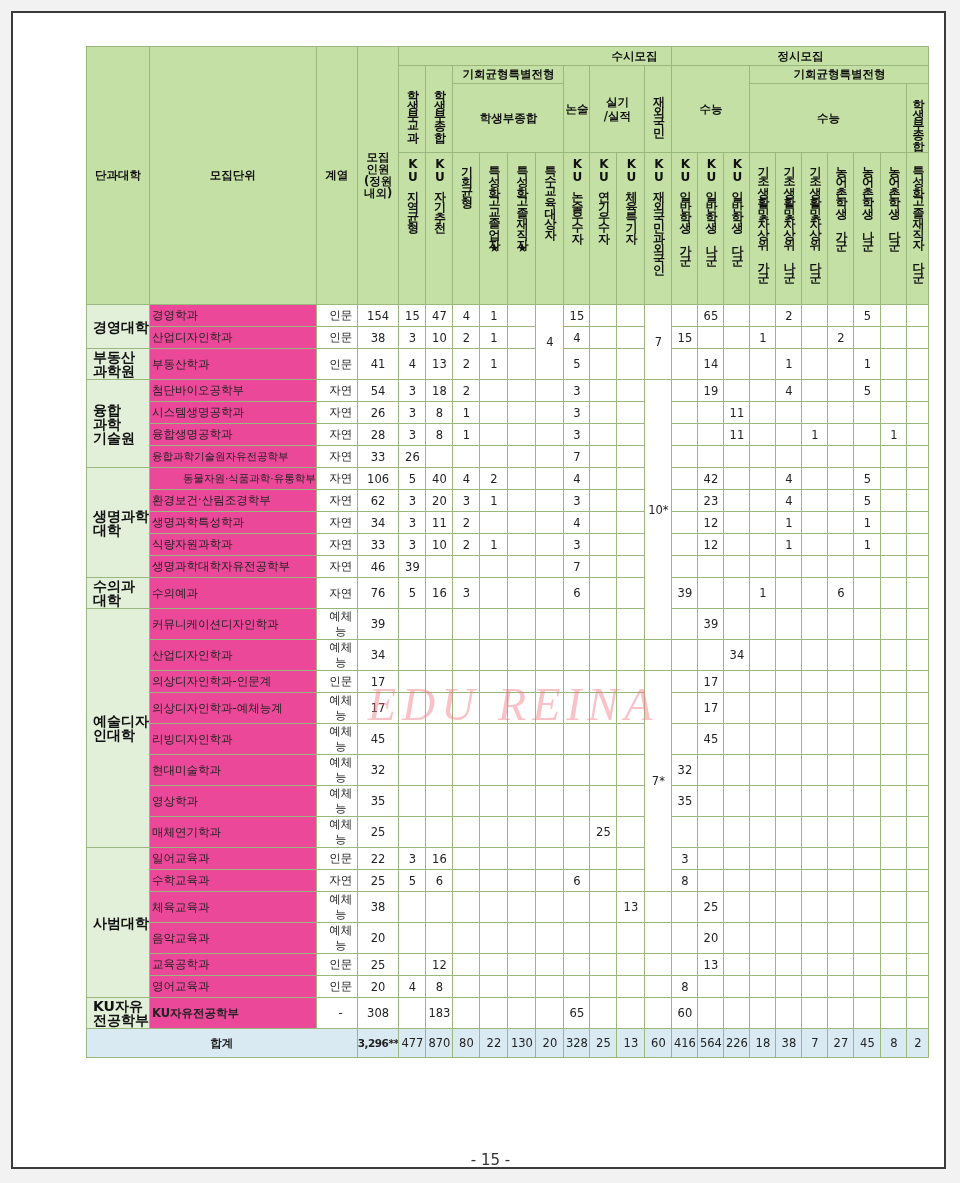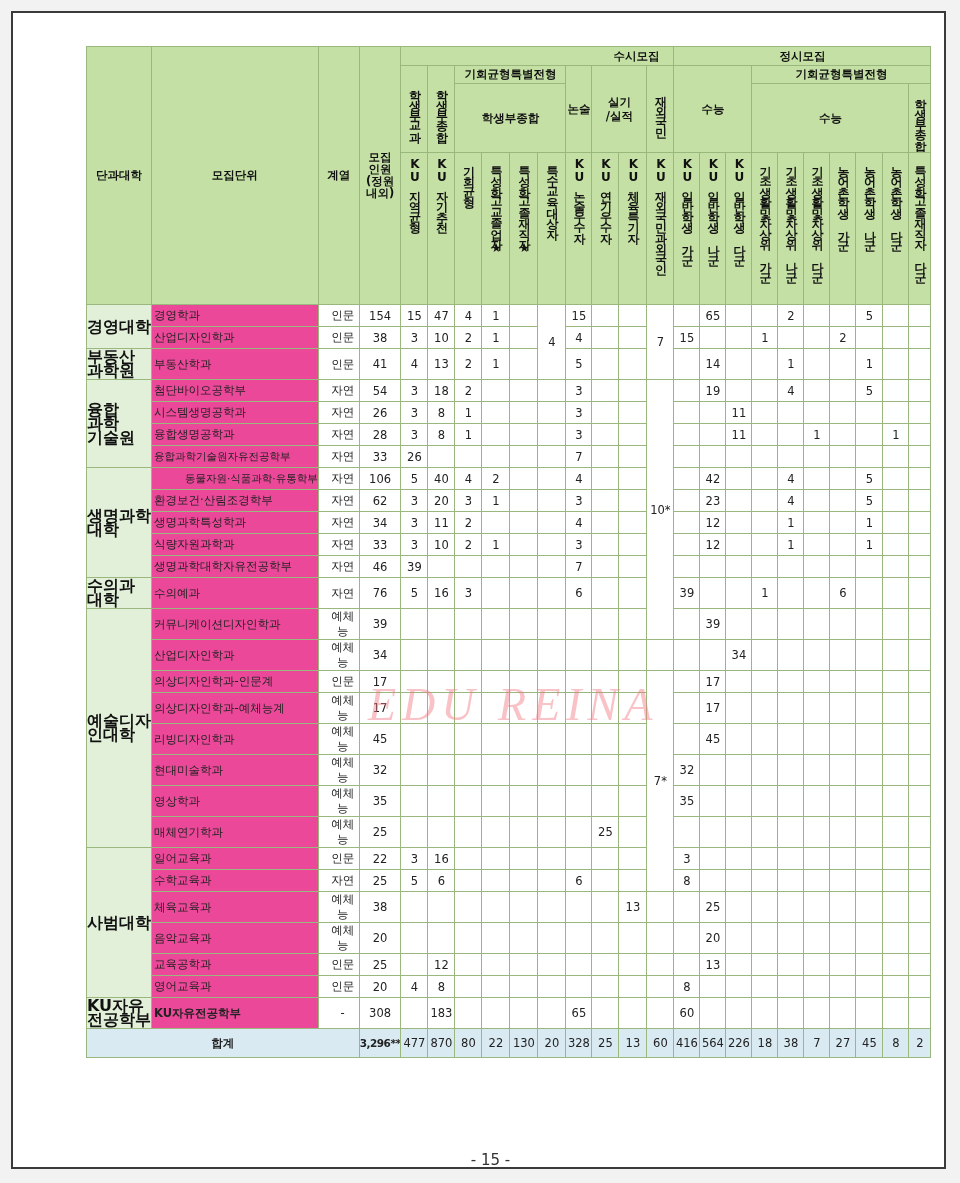--- a/index.html
+++ b/index.html
@@ -5,21 +5,21 @@
   html, body { margin:0; padding:0; }
   body { width:960px; height:1183px; background:#f2f2f2; position:relative; overflow:hidden;
          font-family:"DejaVu Sans", "Liberation Sans", sans-serif; }
   .page { position:absolute; left:11px; top:11px; width:935px; height:1158px; background:#fff;
           border:2px solid #3a3a3a; box-sizing:border-box; }
   .tbl-wrap { position:absolute; left:73px; top:33px; }
   table { border-collapse:collapse; table-layout:fixed; font-size:11.5px; color:#222; }
   td, th { border:1px solid #9ab77e; padding:0; text-align:center; vertical-align:middle; overflow:hidden; }
   th { background:#c5e0a5; font-weight:bold; font-size:11.5px; color:#111; }
   .vtext { writing-mode:vertical-rl; text-orientation:upright; letter-spacing:-1.5px; font-weight:bold; font-size:12px; line-height:13px; white-space:pre; display:inline-block; }
-  td.college { background:#e2efd9; font-weight:bold; text-align:left; padding-left:0; font-size:16px; line-height:14px; color:#111; }
+  td.college { background:#e2efd9; font-weight:bold; text-align:left; padding-left:6px; font-size:14px; line-height:14px; color:#111; }
   td.unit { background:#ec4899; text-align:left; padding-left:2px; font-size:11.5px; white-space:nowrap; }
   td.unit.bold { font-weight:bold; }
   td.kind { background:#fff; font-size:11.5px;padding-left:8px; }
   td.num { background:#fff; font-size:11.5px; }
   tr.r { height:22px; }
   tr.r2 { height:31px; }
   tr.total td { background:#d9eaf2; height:28px; font-size:11.5px; }
   tr.total td.label { font-weight:bold;margin-left:48px; }
   tr.total td.big { font-weight:bold; font-size:10.5px; letter-spacing:-0.5px; }
   .watermark { position:absolute; left:355px; top:636px; font-family:"Liberation Serif", "DejaVu Serif", serif;

